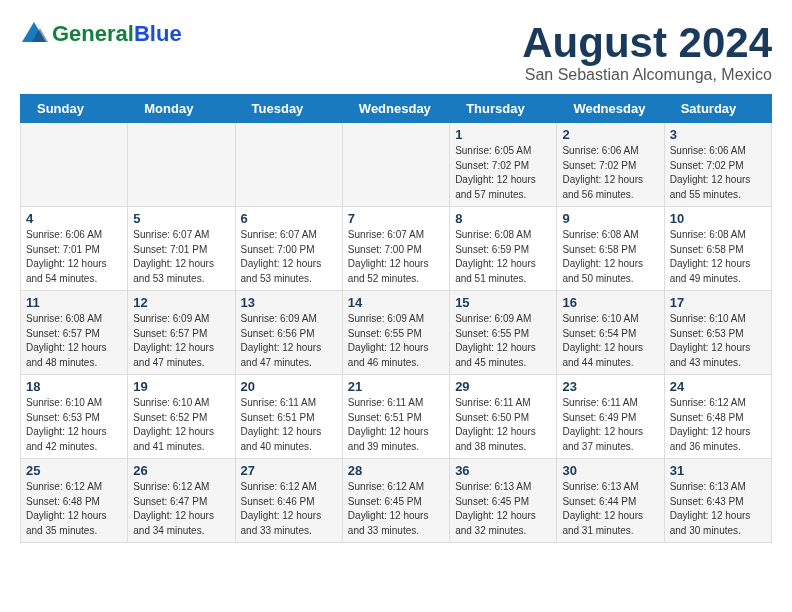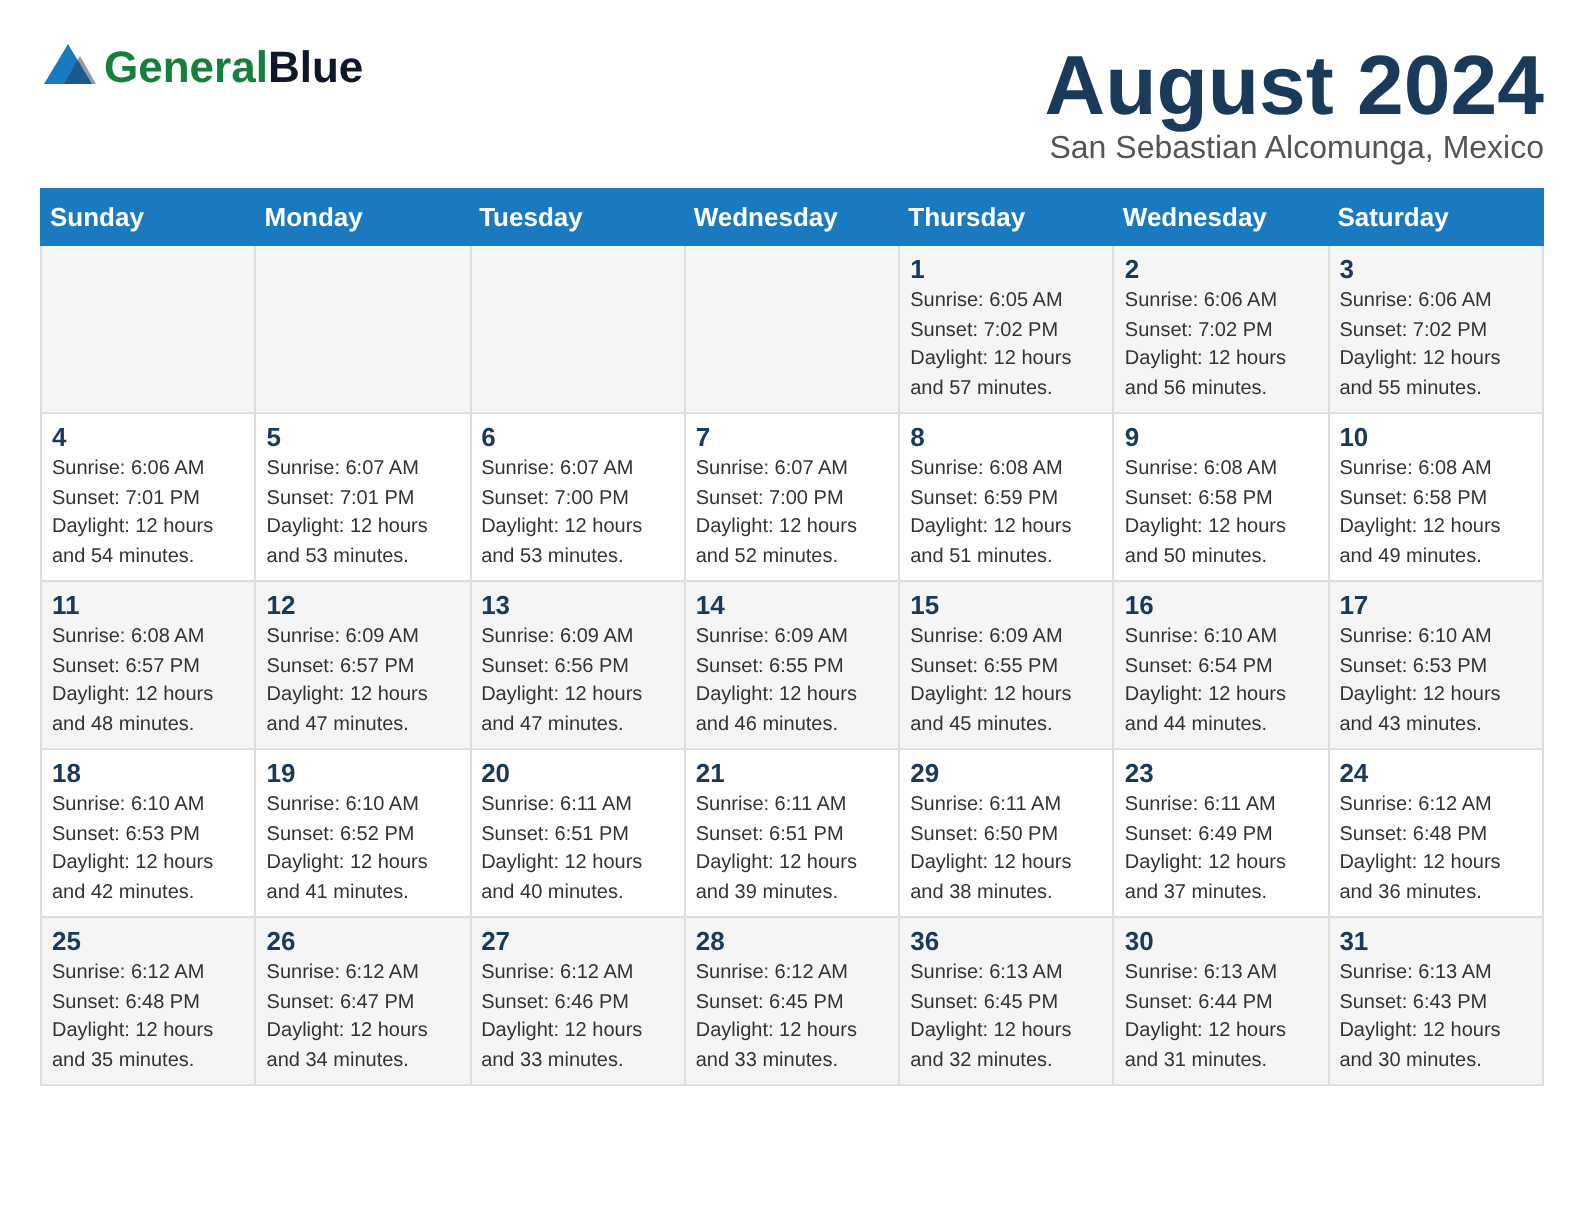--- a/index.html
+++ b/index.html
@@ -7,42 +7,42 @@
     .page { width: 792px; padding: 20px 20px 10px 20px; }
     .header { display: flex; justify-content: space-between; align-items: flex-start; margin-bottom: 10px; }
     .logo { display: flex; align-items: center; }
     .logo-text { font-size: 22px; font-weight: bold; color: #1a3a5c; line-height: 1.1; }
     .logo-icon { width: 28px; height: 28px; margin-right: 4px; }
     .title-block { text-align: right; }
     .month-title { font-size: 42px; font-weight: bold; color: #1a3a5c; line-height: 1.1; margin-left: 44px; }
     .subtitle { font-size: 16px; color: #555; margin-left: 40px; }
     table { width: 100%; border-collapse: collapse; }
     thead tr { background-color: #1a7abf; }
-    thead th { color: #fff; font-size: 13px; font-weight: bold; padding: 6px 4px; text-align: left; border: 1px solid #1a7abf; }
+    thead th { color: #fff; font-size: 13px; font-weight: bold; padding: 6px 16px; text-align: left; border: 1px solid #1a7abf; }
     tbody tr { border-bottom: 1px solid #ccc; }
     tbody td { vertical-align: top; padding: 4px 5px; border: 1px solid #ddd; width: calc(100% / 7); min-height: 80px; font-size: 10px; color: #333; background: #fff; }
     tbody tr:nth-child(odd) td { background: #f5f5f5; }
     .day-number { font-size: 13px; font-weight: bold; color: #1a3a5c; display: block; margin-bottom: 2px; }
     .day-info { font-size: 10px; line-height: 1.45; color: #333; }
     .empty { background: #fff !important; }
     tbody tr:nth-child(odd) .empty { background: #f5f5f5 !important; }
   </style>
 </head>
 <body>
 
 <div class="page">
   <div class="header">
     <div class="logo">
       <svg class="logo-icon" viewBox="0 0 28 28">
         <polygon points="14,2 26,22 2,22" fill="#1a7abf"></polygon>
         <polygon points="20,8 28,22 12,22" fill="#1a3a5c" opacity="0.5"></polygon>
       </svg>
       <div>
         <div class="logo-text">
-          <span style="color:#15803d;">General</span><span style="color:#0f172a;">Blue</span>
+          <span style="color:#15803d;">General</span><span style="color:#1d4ed8;">Blue</span>
         </div>
       </div>
     </div>
     <div class="title-block">
       <div class="month-title">August 2024</div>
       <div class="subtitle">San Sebastian Alcomunga, Mexico</div>
     </div>
   </div>
 
   <table>

